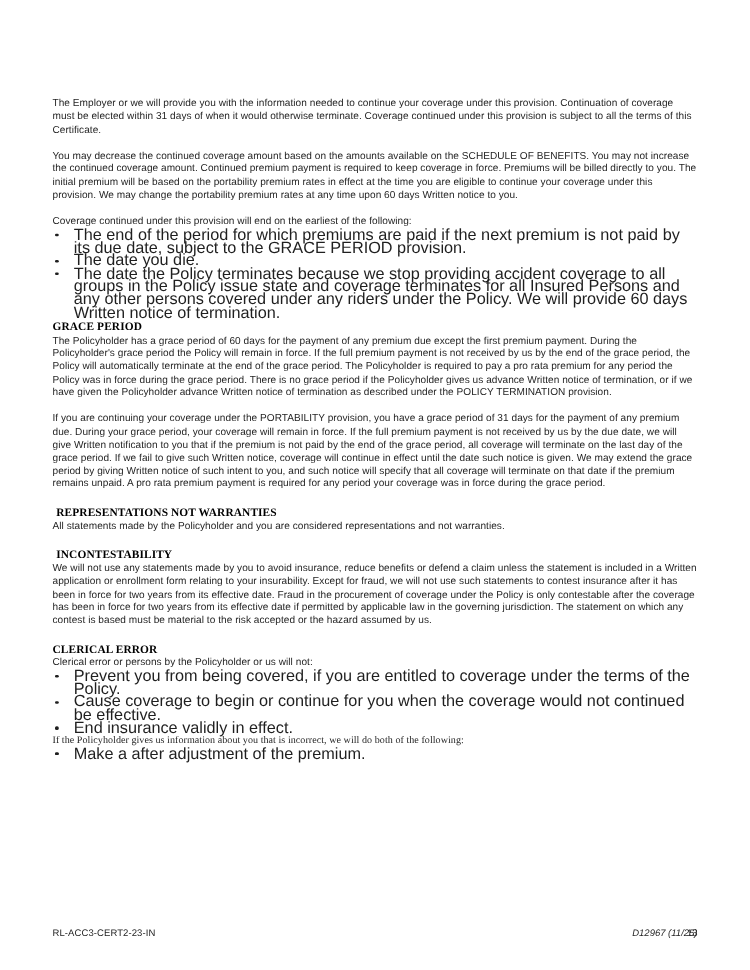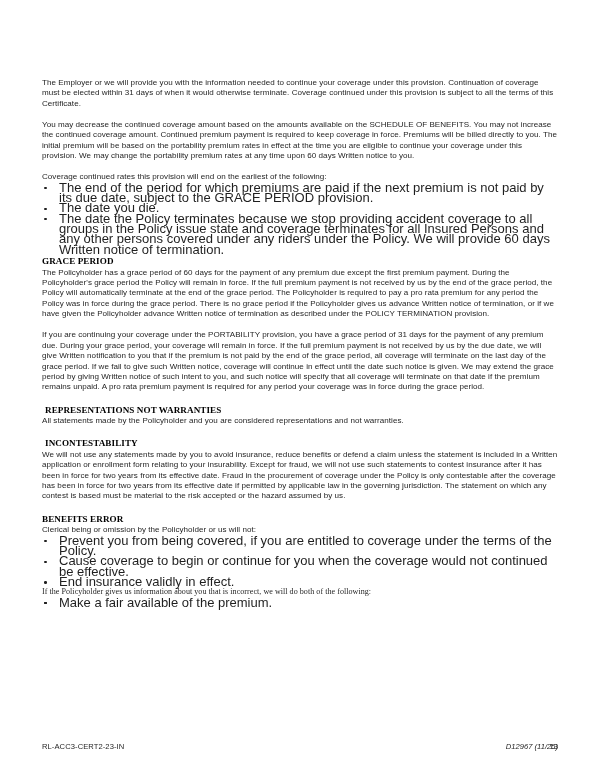--- a/index.html
+++ b/index.html
@@ -113,52 +113,52 @@
 <body>
 
 <div class="page">
 
   <div class="content">
 
     <p class="para">The Employer or we will provide you with the information needed to continue your coverage under this provision. Continuation of coverage must be elected within 31 days of when it would otherwise terminate. Coverage continued under this provision is subject to all the terms of this Certificate.</p>
 
     <p class="para">You may decrease the continued coverage amount based on the amounts available on the SCHEDULE OF BENEFITS. You may not increase the continued coverage amount. Continued premium payment is required to keep coverage in force.  Premiums will be billed directly to you. The initial premium will be based on the portability premium rates in effect at the time you are eligible to continue your coverage under this provision.  We may change the portability premium rates at any time upon 60 days Written notice to you.</p>
 
-    <p class="para tight">Coverage continued rates this provision will end on the earliest of the following:</p>
+    <p class="para tight">Coverage continued under this provision will end on the earliest of the following:</p>
 
     <ul class="bullets">
       <li><span class="dot"></span><span>The end of the period for which premiums are paid if the next premium is not paid by its due date, subject to the GRACE PERIOD provision.</span></li>
       <li><span class="dot"></span><span>The date you die.</span></li>
       <li><span class="dot"></span><span>The date the Policy terminates because we stop providing accident coverage to all groups in the Policy issue state and coverage terminates for all Insured Persons and any other persons covered under any riders under the Policy. We will provide 60 days Written notice of termination.</span></li>
     </ul>
 
     <h2 class="heading gap-before">GRACE PERIOD</h2>
     <p class="para">The Policyholder has a grace period of 60 days for the payment of any premium due except the first premium payment. During the Policyholder's grace period the Policy will remain in force.  If the full premium payment is not received by us by the end of the grace period, the Policy will automatically terminate at the end of the grace period.  The Policyholder is required to pay a pro rata premium for any period the Policy was in force during the grace period.  There is no grace period if the Policyholder gives us advance Written notice of termination, or if we have given the Policyholder advance Written notice of termination as described under the POLICY TERMINATION provision.</p>
     <p class="para">If you are continuing your coverage under the PORTABILITY provision, you have a grace period of 31 days for the payment of any premium due.  During your grace period, your coverage will remain in force.  If the full premium payment is not received by us by the due date, we will give Written notification to you that if the premium is not paid by the end of the grace period, all coverage will terminate on the last day of the grace period. If we fail to give such Written notice, coverage will continue in effect until the date such notice is given. We may extend the grace period by giving Written notice of such intent to you, and such notice will specify that all coverage will terminate on that date if the premium remains unpaid.  A pro rata premium payment is required for any period your coverage was in force during the grace period.</p>
 
     <h2 class="heading indent gap-before">REPRESENTATIONS NOT WARRANTIES</h2>
     <p class="para">All statements made by the Policyholder and you are considered representations and not warranties.</p>
 
     <h2 class="heading indent gap-before">INCONTESTABILITY</h2>
     <p class="para">We will not use any statements made by you to avoid insurance, reduce benefits or defend a claim unless the statement is included in a Written application or enrollment form relating to your insurability. Except for fraud, we will not use such statements to contest insurance after it has been in force for two years from its effective date. Fraud in the procurement of coverage under the Policy is only contestable after the coverage has been in force for two years from its effective date if permitted by applicable law in the governing jurisdiction. The statement on which any contest is based must be material to the risk accepted or the hazard assumed by us.</p>
 
-    <h2 class="heading gap-before">BENEFITS ERROR</h2>
-    <p class="para tight">Clerical being or omission by the Policyholder or us will not:</p>
+    <h2 class="heading gap-before">CLERICAL ERROR</h2>
+    <p class="para tight">Clerical error or persons by the Policyholder or us will not:</p>
 
     <ul class="bullets">
       <li><span class="dot"></span><span>Prevent you from being covered, if you are entitled to coverage under the terms of the Policy.</span></li>
       <li><span class="dot"></span><span>Cause coverage to begin or continue for you when the coverage would not continued be effective.</span></li>
       <li><span class="dot"></span><span>End insurance validly in effect.</span></li>
     </ul>
 
     <p class="para tight gap-before">If the Policyholder gives us information about you that is incorrect, we will do both of the following:</p>
 
     <ul class="bullets">
       <li><span class="dot"></span></li>
-      <li><span class="dot"></span><span>Make a fair available of the premium.</span></li>
+      <li><span class="dot"></span><span>Make a after adjustment of the premium.</span></li>
     </ul>
 
   </div>
 
   <div class="footer">
     <div class="left">RL-ACC3-CERT2-23-IN</div>
     <div class="center">13</div>
     <div class="right">D12967 (11/25)</div>
   </div>
 

